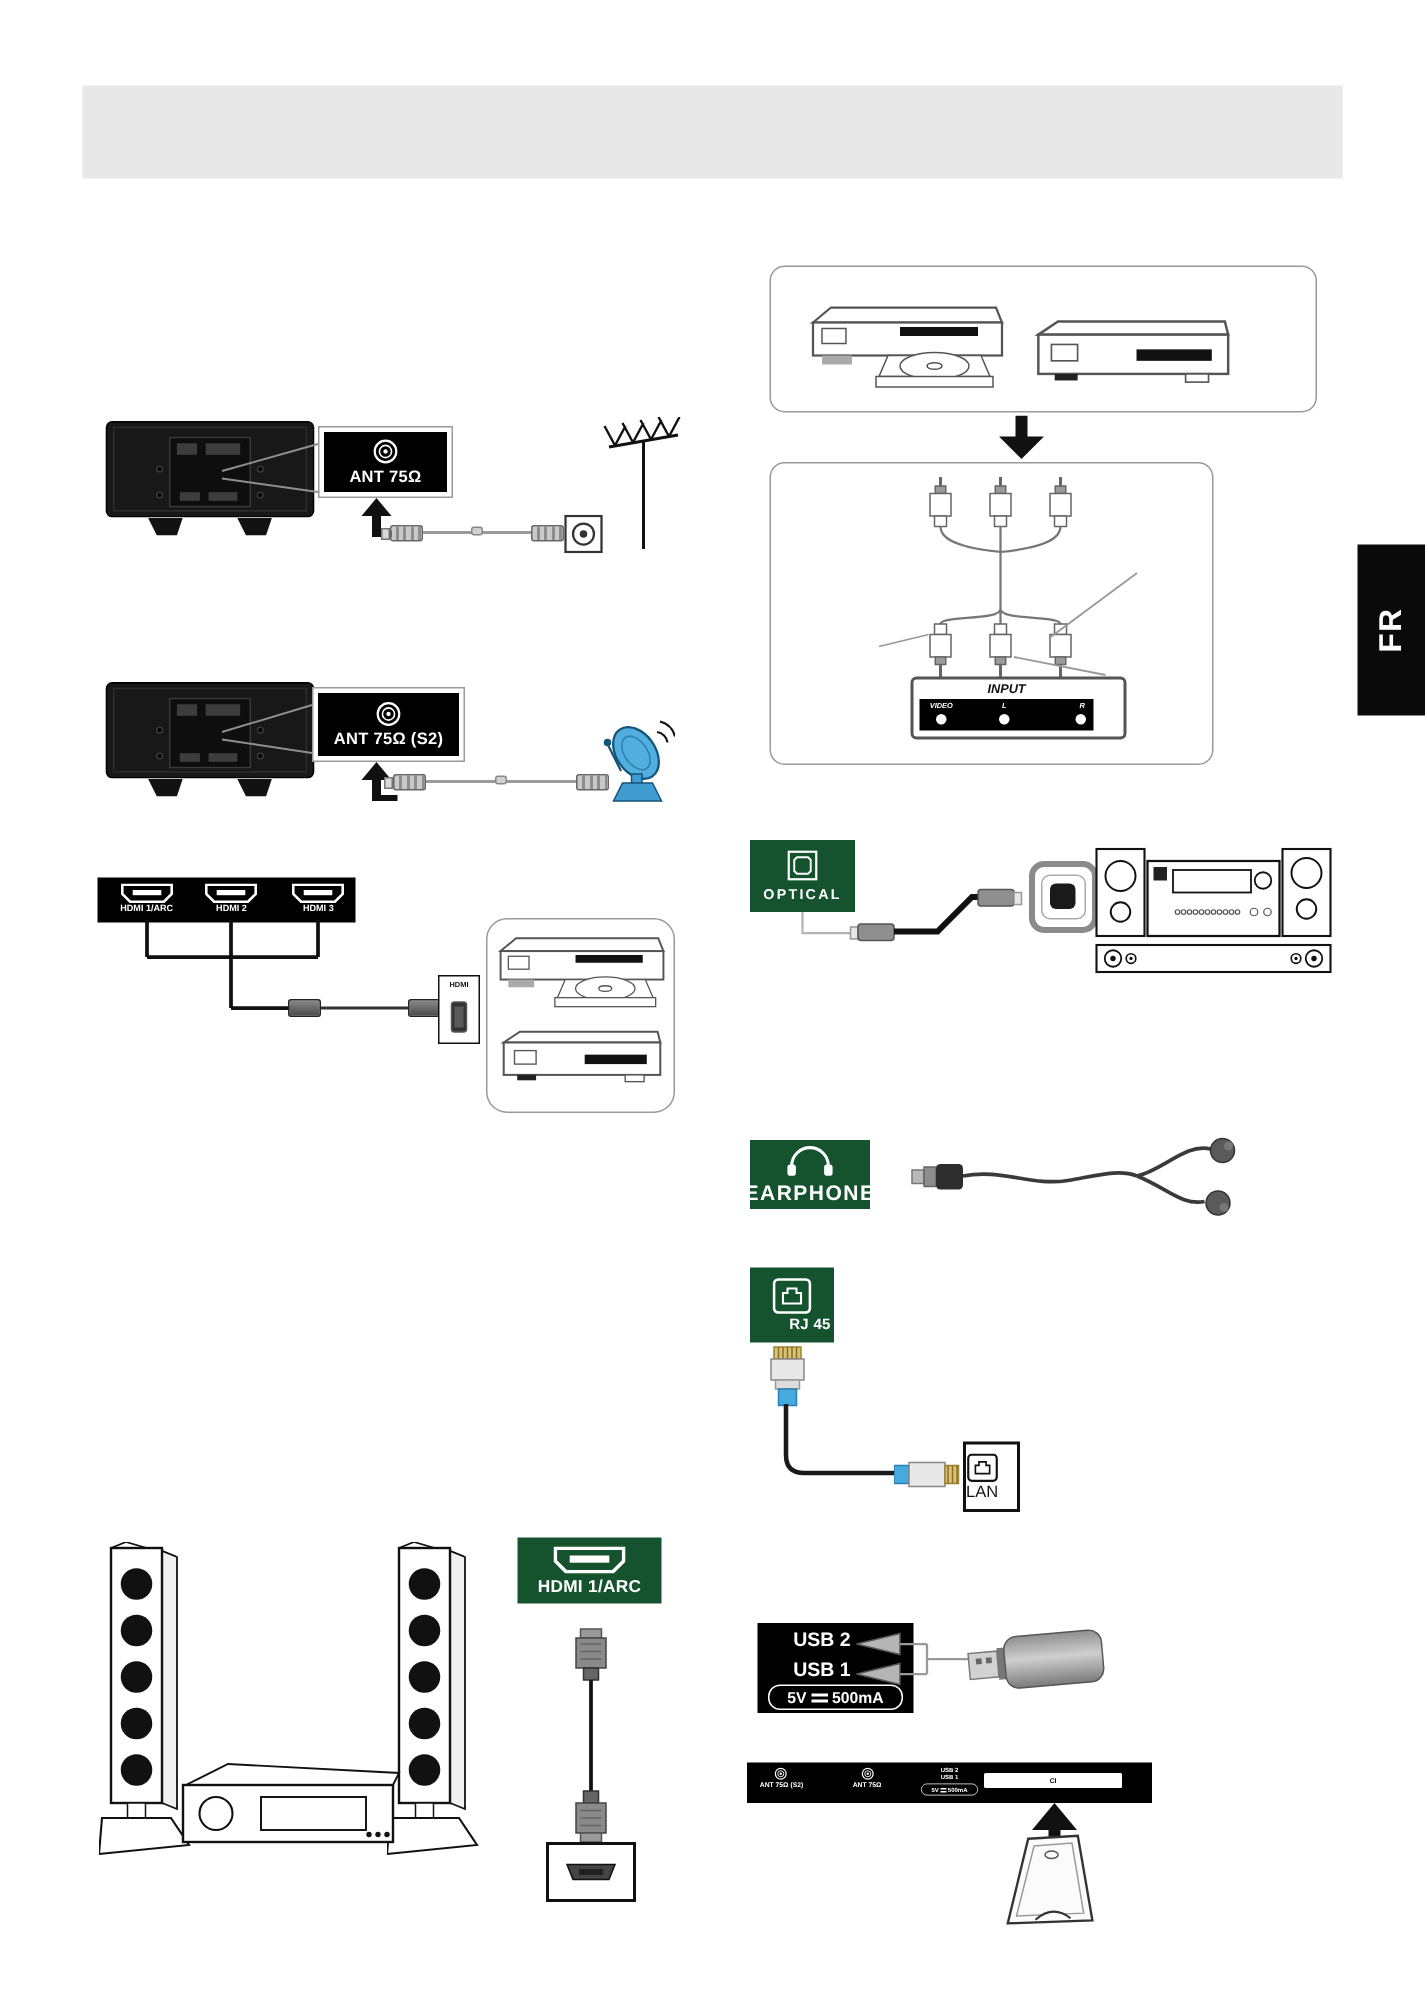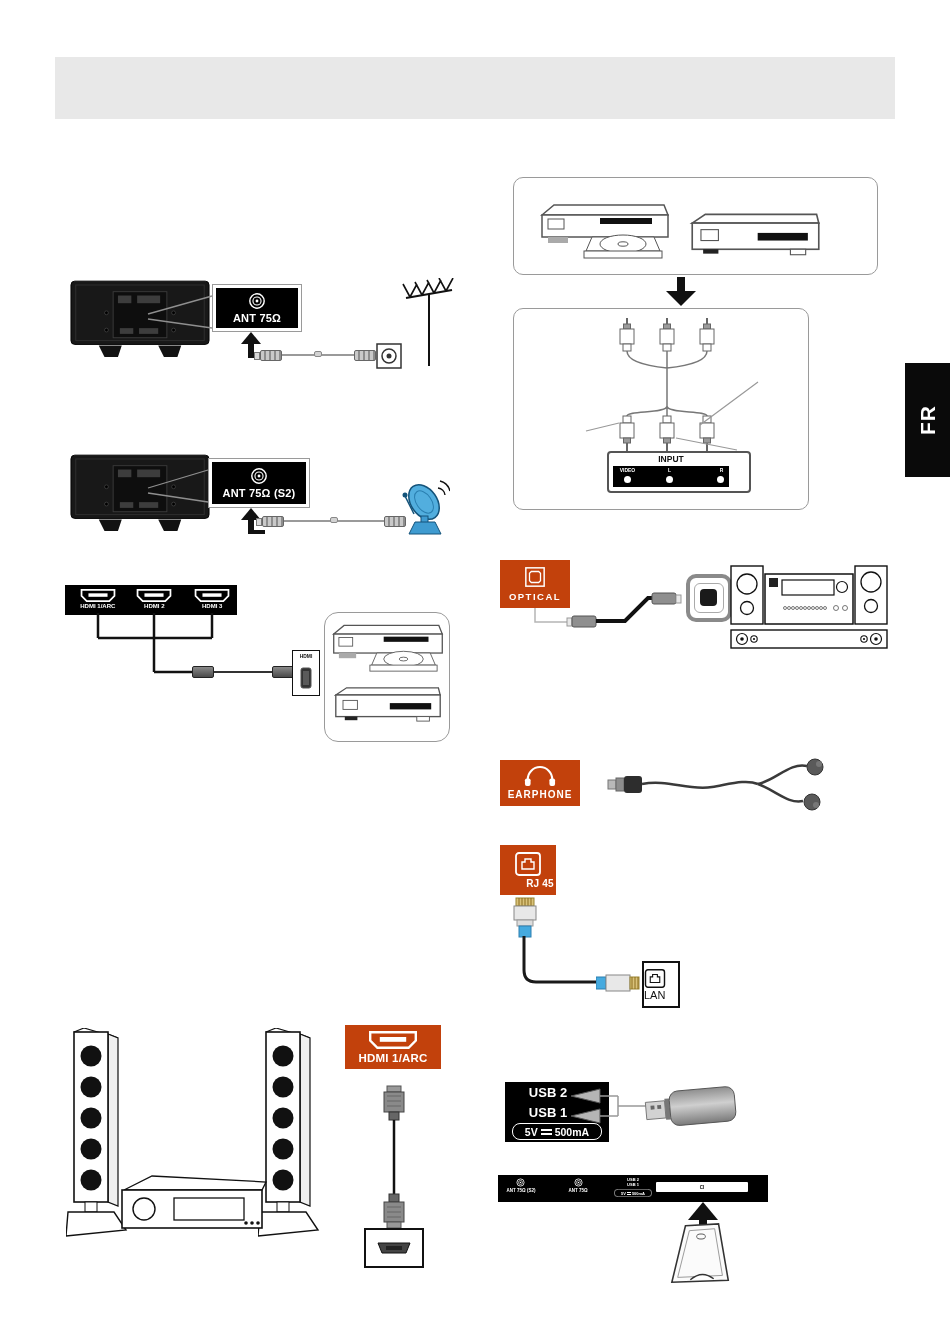--- a/index.html
+++ b/index.html
@@ -1,18 +1,18 @@
 <!DOCTYPE html>
 <html><head>
 <meta charset="utf-8">
 <style>
   html,body{margin:0;padding:0;background:#fff;font-family:"Liberation Sans",sans-serif;}
   .page{position:relative;width:950px;height:1344px;background:#fff;overflow:hidden;}
   .abs{position:absolute;}
-  .blabel{background:#c2410c;color:#fff;display:flex;flex-direction:column;align-items:center;justify-content:center;}
+  .blabel{background:#14532d;color:#fff;display:flex;flex-direction:column;align-items:center;justify-content:center;}
   .whitebox{background:#fff;border:1px solid #9a9a9a;padding:3px;box-sizing:border-box;}
   .blabel-fill{background:#000;width:100%;height:100%;display:flex;flex-direction:column;align-items:center;justify-content:center;gap:2px;}
   .blabel-text{color:#fff;font-weight:bold;font-size:11px;white-space:nowrap;letter-spacing:.2px;}
   .cline{position:absolute;height:0;border-top:2px solid #9a9a9a;}
   .fconn{position:absolute;background:repeating-linear-gradient(90deg,#c9c9c9 0 3px,#8d8d8d 3px 5px);border:1px solid #666;border-radius:2px;box-sizing:border-box;}
   .ctip{position:absolute;background:#d8d8d8;border:1px solid #777;box-sizing:border-box;}
   .ferrite{position:absolute;background:#d2d2d2;border:1px solid #888;border-radius:2px;box-sizing:border-box;}
   .hplug{position:absolute;background:linear-gradient(#8a8a8a,#4a4a4a);border:1px solid #222;border-radius:2px;box-sizing:border-box;}
   .hline{position:absolute;height:0;border-top:2px solid #333;}
   .roundbox{position:absolute;border:1.5px solid #9a9a9a;border-radius:12px;box-sizing:border-box;background:#fff;}
@@ -240,21 +240,21 @@
         <rect x="150.5" y="130" width="7" height="5" fill="#9a9a9a"></rect>
         <line x1="154" y1="135" x2="154" y2="145" stroke-width="2"></line>
       <rect x="190" y="108" width="8" height="7"></rect>
         <rect x="187" y="115" width="14" height="15"></rect>
         <rect x="190.5" y="130" width="7" height="5" fill="#9a9a9a"></rect>
         <line x1="194" y1="135" x2="194" y2="145" stroke-width="2"></line>
     </g>
 
     <path d="M73,123 L106,115 M187,117 L245,74 M163,130 L224,142" stroke="#999" stroke-width="1.2" fill="none"></path>
   </svg>
-  <div class="abs" style="left:607px;top:451px;width:144px;height:42px;background:#fff;border:2px solid #555;border-radius:4px;box-sizing:border-box;">
+  <div class="abs" style="left:607px;top:451px;width:144px;height:42px;background:#fff;border:2px solid #555;border-radius:4px;box-sizing:border-box;font-style:italic;">
     <div class="abs" style="left:0;top:1px;width:124px;text-align:center;font-size:8.5px;font-weight:bold;color:#111;">INPUT</div>
     <div class="abs" style="left:4px;top:13px;width:116px;height:21px;background:#000;">
       <span class="tiny" style="left:-2px;top:2px;width:60px;text-align:center;color:#fff;font-weight:bold;font-size:9px;line-height:9px;transform:scale(.55);">VIDEO</span>
       <span class="tiny" style="left:40px;top:2px;width:60px;text-align:center;color:#fff;font-weight:bold;font-size:9px;line-height:9px;transform:scale(.55);">L</span>
       <span class="tiny" style="left:92px;top:2px;width:60px;text-align:center;color:#fff;font-weight:bold;font-size:9px;line-height:9px;transform:scale(.55);">R</span>
       <div class="abs" style="left:11px;top:10px;width:7px;height:7px;border-radius:50%;background:#fff;"></div>
       <div class="abs" style="left:53px;top:10px;width:7px;height:7px;border-radius:50%;background:#fff;"></div>
       <div class="abs" style="left:104px;top:10px;width:7px;height:7px;border-radius:50%;background:#fff;"></div>
     </div>
   </div>
@@ -314,21 +314,21 @@
     <circle cx="146" cy="75" r="5.5" fill="none" stroke="#111" stroke-width="1.2"></circle>
       <circle cx="146" cy="75" r="1.8" fill="#111"></circle>
   </svg>
 
   <div class="abs blabel" style="left:500px;top:760px;width:80px;height:46px;gap:2px;">
     <svg width="32" height="21" viewBox="0 0 34 22">
       <path d="M4,20 V14 A13,13 0 0 1 30,14 V20" fill="none" stroke="#fff" stroke-width="2.2"></path>
       <rect x="1" y="13" width="6" height="8" rx="2" fill="#fff"></rect>
       <rect x="27" y="13" width="6" height="8" rx="2" fill="#fff"></rect>
     </svg>
-    <div class="blabel-text" style="font-size:10px;letter-spacing:1px;">EARPHONE</div>
+    <div class="blabel-text" style="font-size:14px;letter-spacing:1px;">EARPHONE</div>
   </div>
   <svg class="abs" style="left:606px;top:758px;" width="238" height="56" viewBox="0 0 238 56">
     <rect x="2" y="22" width="8" height="9" fill="#b9b9b9" stroke="#777"></rect>
     <rect x="10" y="20" width="8" height="13" fill="#8d8d8d" stroke="#666"></rect>
     <rect x="18" y="18" width="18" height="17" rx="3" fill="#2d2d2d"></rect>
     <path d="M36,26 C62,21 82,33 106,29 C124,26 140,21 152,26" fill="none" stroke="#3a3a3a" stroke-width="2.5"></path>
     <path d="M152,26 C170,22 184,4 201,8 M152,26 C172,34 182,46 197,43" fill="none" stroke="#3a3a3a" stroke-width="2.5"></path>
     <circle cx="209" cy="9" r="8" fill="#5a5a5a" stroke="#333"></circle>
       <circle cx="213" cy="6" r="3" fill="#777"></circle>
     <circle cx="206" cy="44" r="8" fill="#5a5a5a" stroke="#333"></circle>

